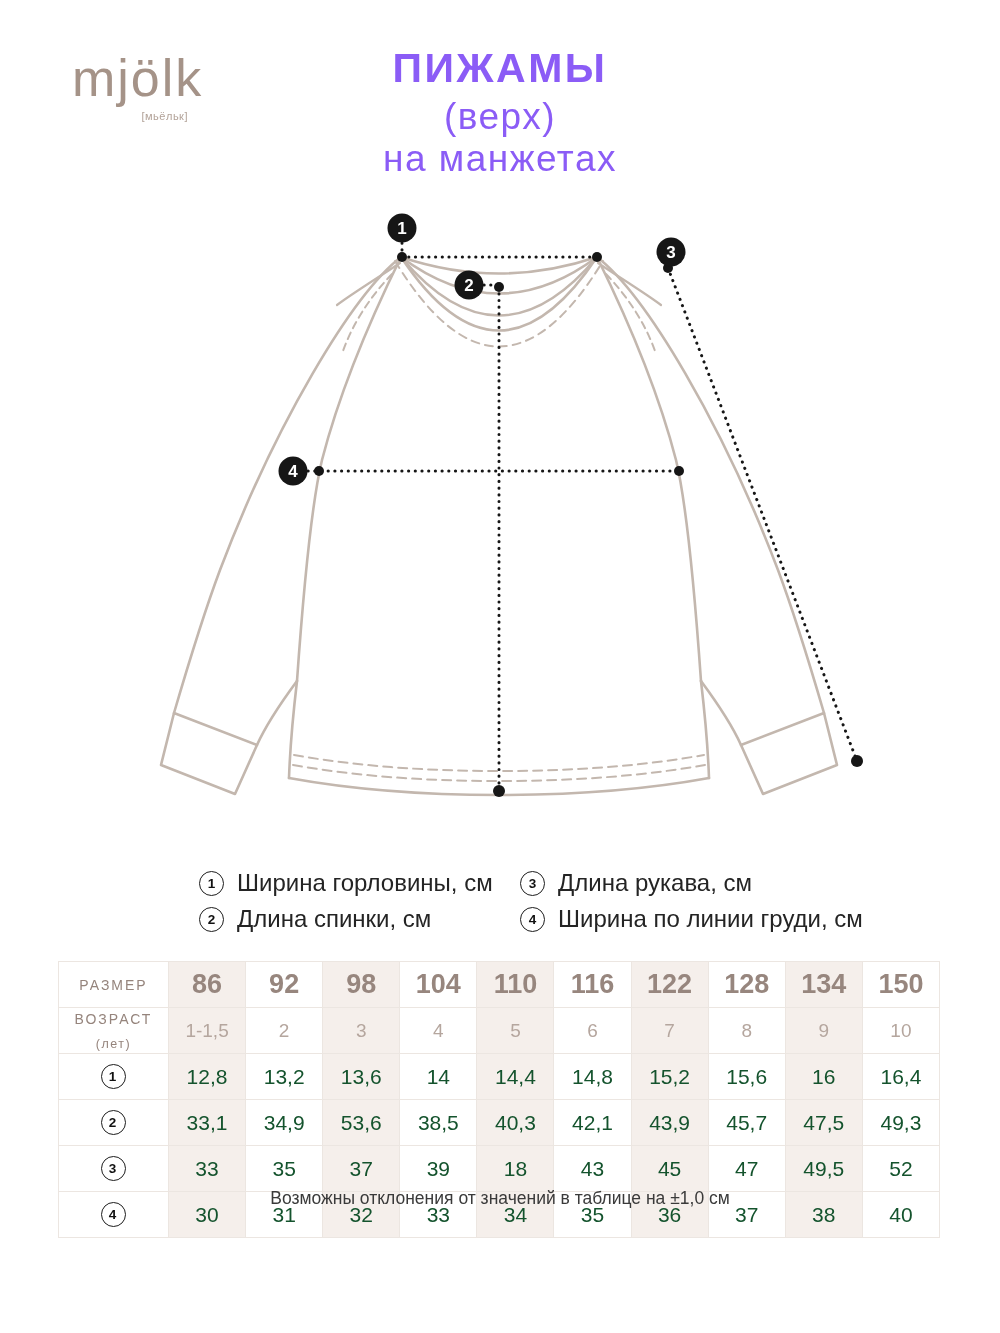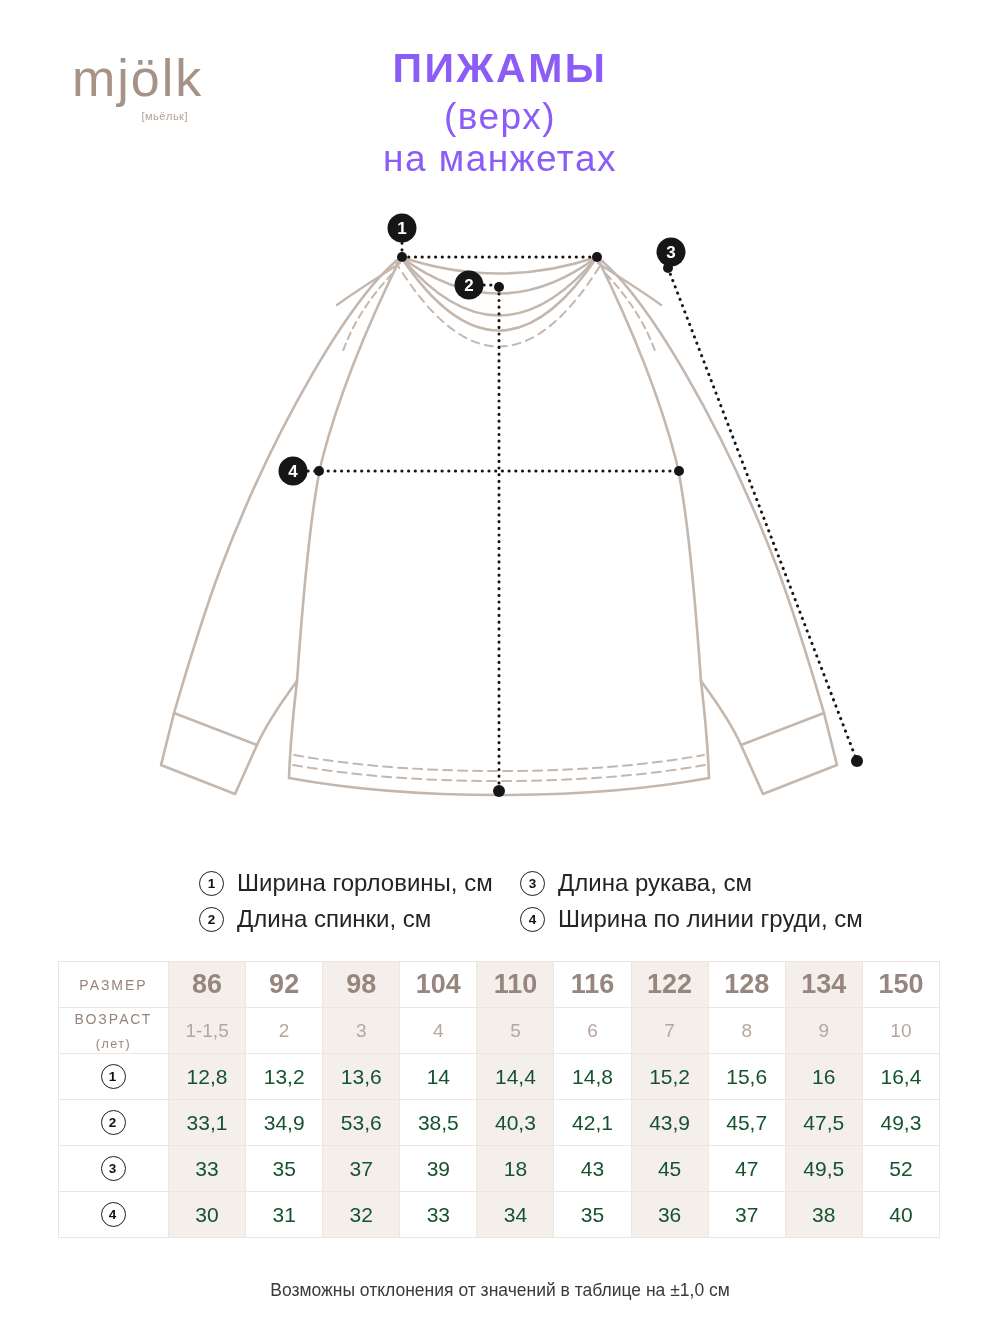--- a/index.html
+++ b/index.html
@@ -36,21 +36,21 @@
   .size-table td{border:1px solid #ece6e1;text-align:center;vertical-align:middle;
         padding:0;height:45px;background:#fff;}
   .size-table td.beige{background:#f5efeb;margin-top:39px;}
   .size-cell{font-size:27px;font-weight:700;color:#97867e;}
   .age-cell{font-size:19px;color:#b5a69e;}
   .label-cell{font-size:14px;color:#95847c;letter-spacing:2px;}
   .label-cell .sub{font-size:12.5px;letter-spacing:1.5px;margin-top:10px;}
   .value-cell{font-size:21px;color:#14532d;}
 
   
-  .footer-note{position:absolute;left:0;top:1280px;width:1000px;text-align:center;
+  .footer-note{position:absolute;left:0;top:1188px;width:1000px;text-align:center;
         font-size:17.5px;color:#3a3a3a;}
 </style>
 </head>
 <body>
 
 <div class="page">
 
   <div class="logo">mjölk</div>
   <div class="logo-sub">[мьёльк]</div>
 

